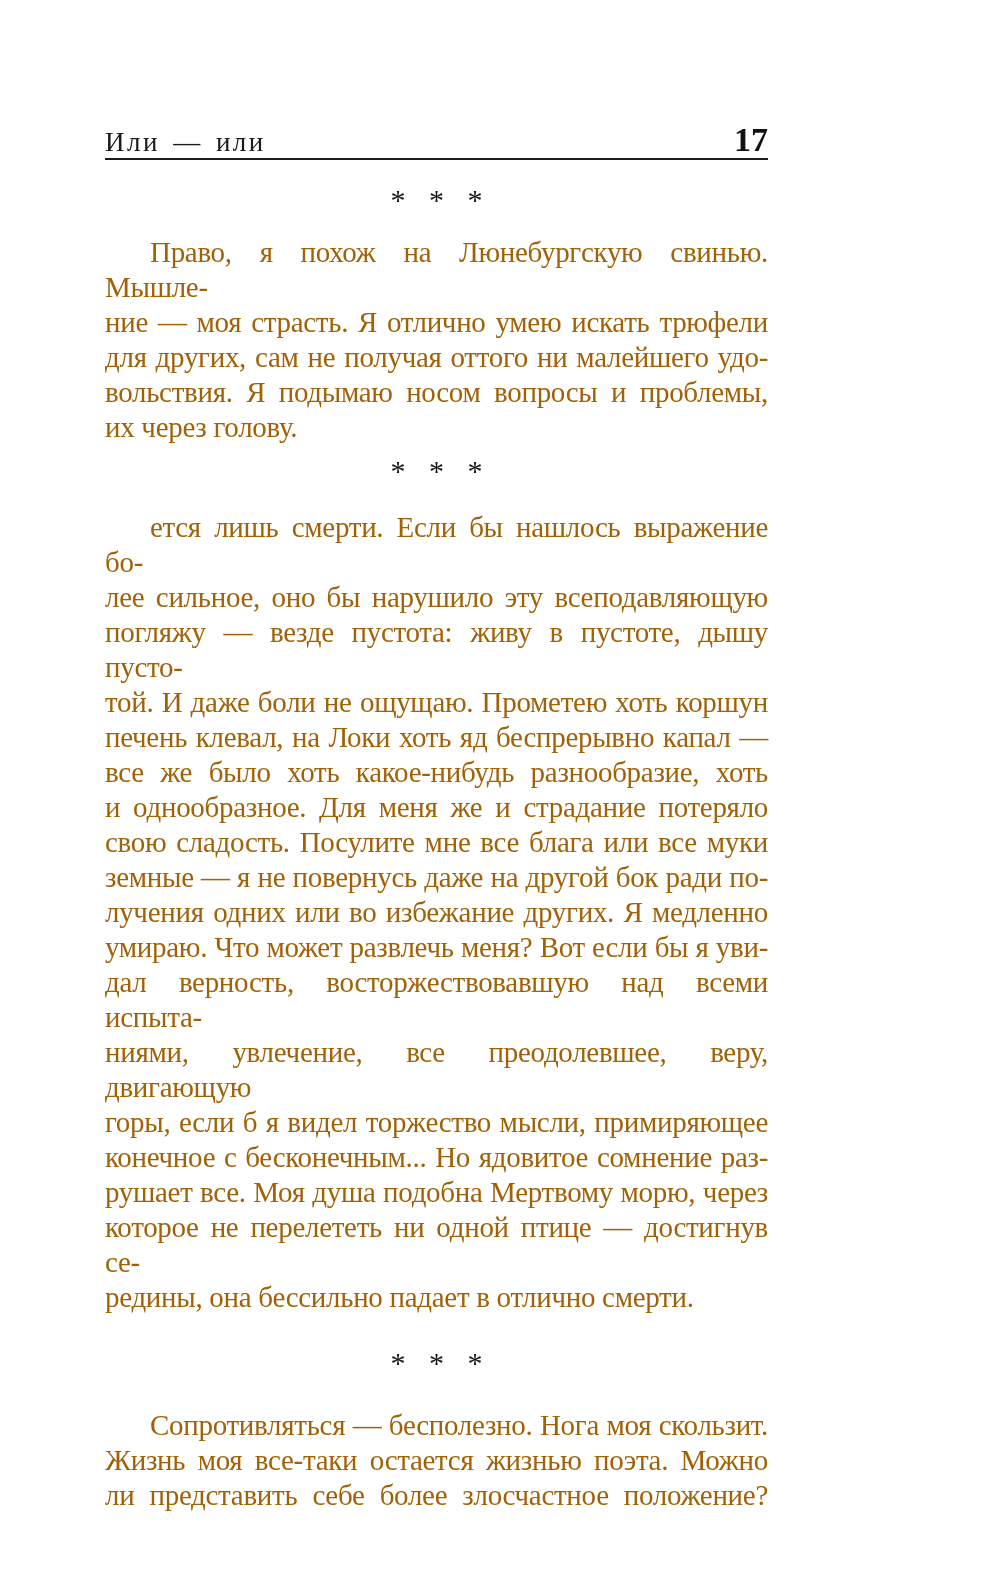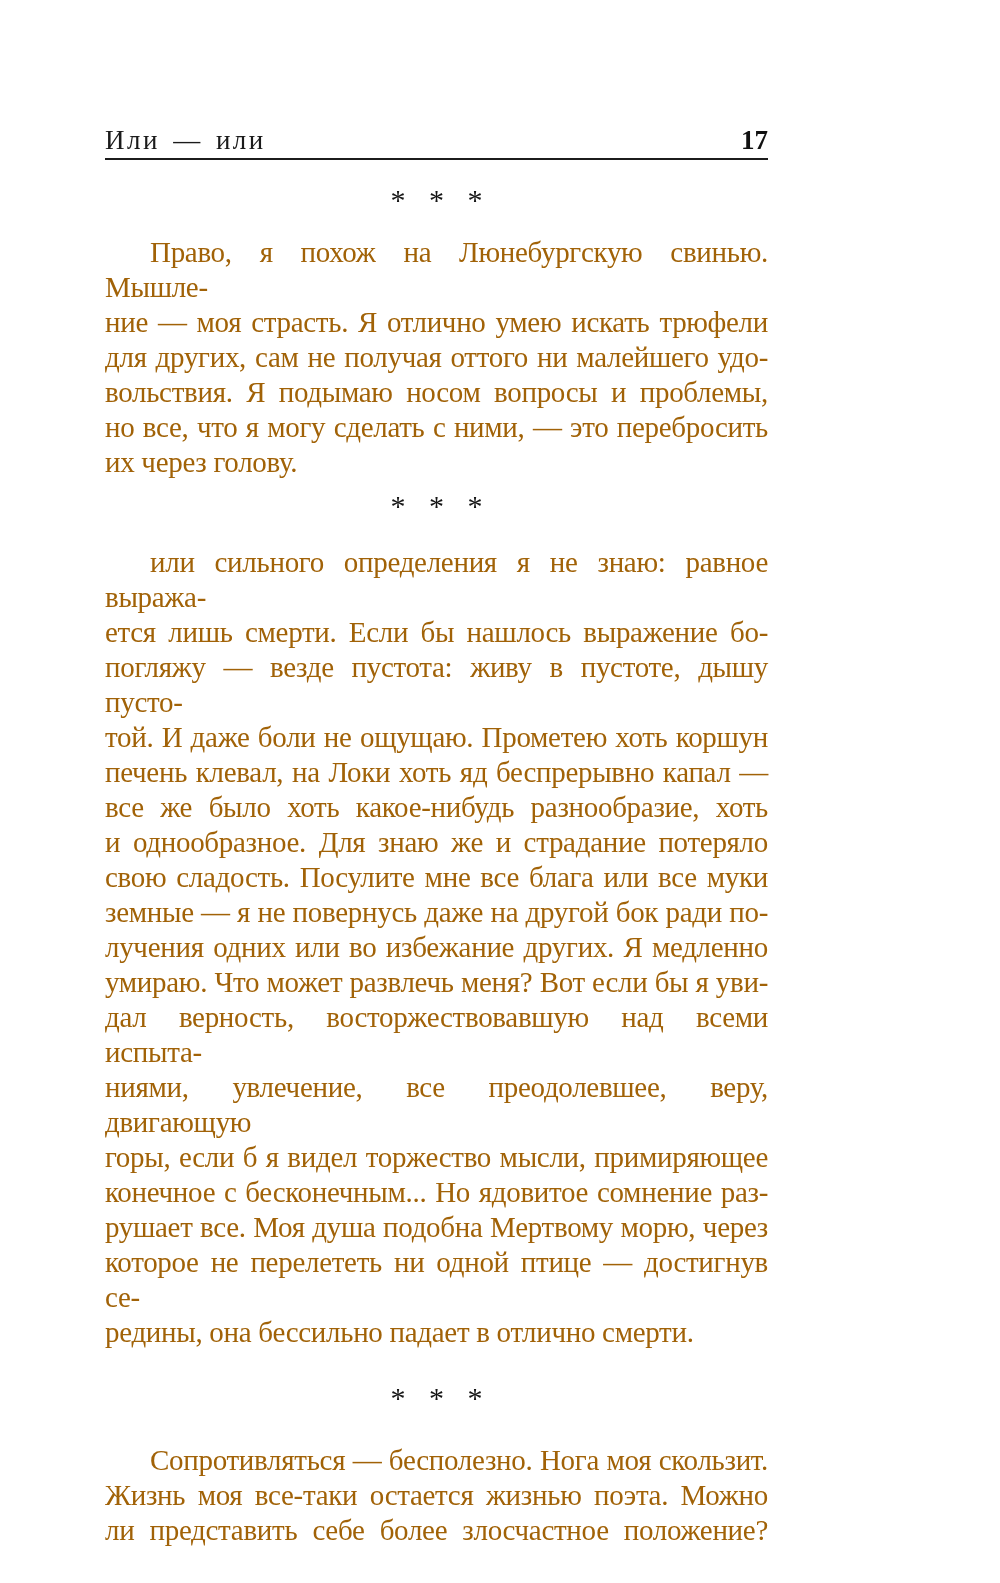--- a/index.html
+++ b/index.html
@@ -21,21 +21,21 @@
     line-height: 32px;
     height: 32px;
   }
   .chapter-title {
     font-size: 27px;
     letter-spacing: 2.5px;
     word-spacing: 4px;
     color: #1b1b1b;
   }
   .page-number {
-    font-size: 27px;
+    font-size: 34px;
     font-weight: 700;
     color: #111111;
   }
   .header-rule {
     border: none;
     border-top: 2px solid #1c1c1c;
     margin: 2px 0 0 0;
   }
   .sep {
     text-align: center;
@@ -69,32 +69,31 @@
     <span class="page-number">17</span>
   </div>
   <hr class="header-rule">
   <div id="page-body">
       <div class="sep">* * *</div>
       <div class="paragraph">
         <div class="line">Право, я похож на Люнебургскую свинью. Мышле-</div>
         <div class="line">ние — моя страсть. Я отлично умею искать трюфели</div>
         <div class="line">для других, сам не получая оттого ни малейшего удо-</div>
         <div class="line">вольствия. Я подымаю носом вопросы и проблемы,</div>
-        <div class="line">но все, что я могу сделать с ними, — это перебросить</div>
         <div class="line last">их через голову.</div>
       </div>
       <div class="sep">* * *</div>
       <div class="paragraph">
-        <div class="line">или сильного определения я не знаю: равное выража-</div>
         <div class="line">ется лишь смерти. Если бы нашлось выражение бо-</div>
+        <div class="line">лее сильное, оно бы нарушило эту всеподавляющую</div>
         <div class="line">погляжу — везде пустота: живу в пустоте, дышу пусто-</div>
         <div class="line">той. И даже боли не ощущаю. Прометею хоть коршун</div>
         <div class="line">печень клевал, на Локи хоть яд беспрерывно капал —</div>
         <div class="line">все же было хоть какое-нибудь разнообразие, хоть</div>
-        <div class="line">и однообразное. Для знаю же и страдание потеряло</div>
+        <div class="line">и однообразное. Для меня же и страдание потеряло</div>
         <div class="line">свою сладость. Посулите мне все блага или все муки</div>
         <div class="line">земные — я не повернусь даже на другой бок ради по-</div>
         <div class="line">лучения одних или во избежание других. Я медленно</div>
         <div class="line">умираю. Что может развлечь меня? Вот если бы я уви-</div>
         <div class="line">дал верность, восторжествовавшую над всеми испыта-</div>
         <div class="line">ниями, увлечение, все преодолевшее, веру, двигающую</div>
         <div class="line">горы, если б я видел торжество мысли, примиряющее</div>
         <div class="line">конечное с бесконечным... Но ядовитое сомнение раз-</div>
         <div class="line">рушает все. Моя душа подобна Мертвому морю, через</div>
         <div class="line">которое не перелететь ни одной птице — достигнув се-</div>

